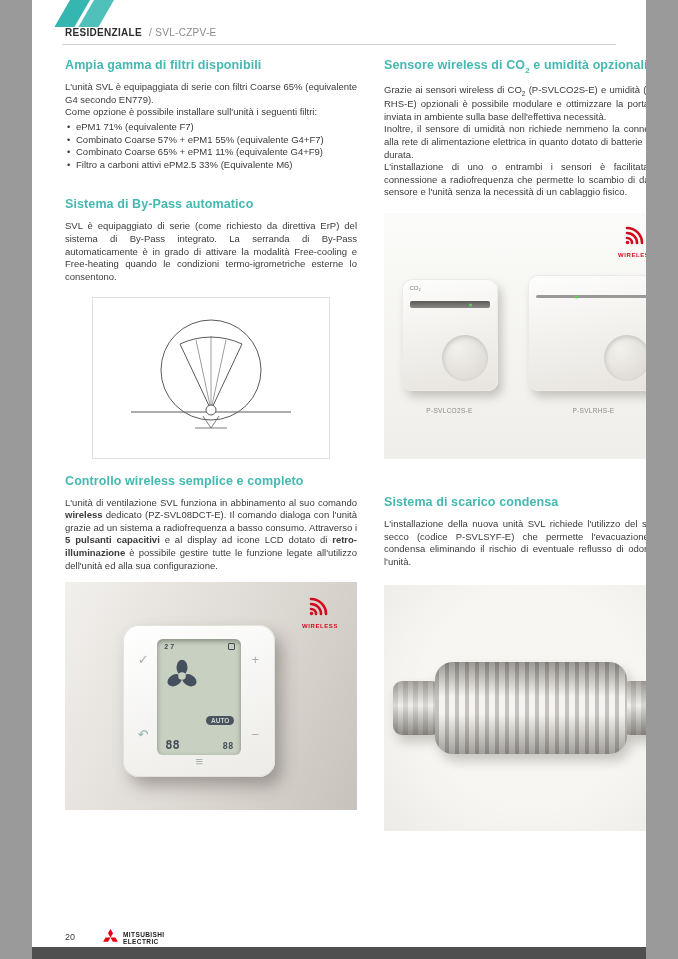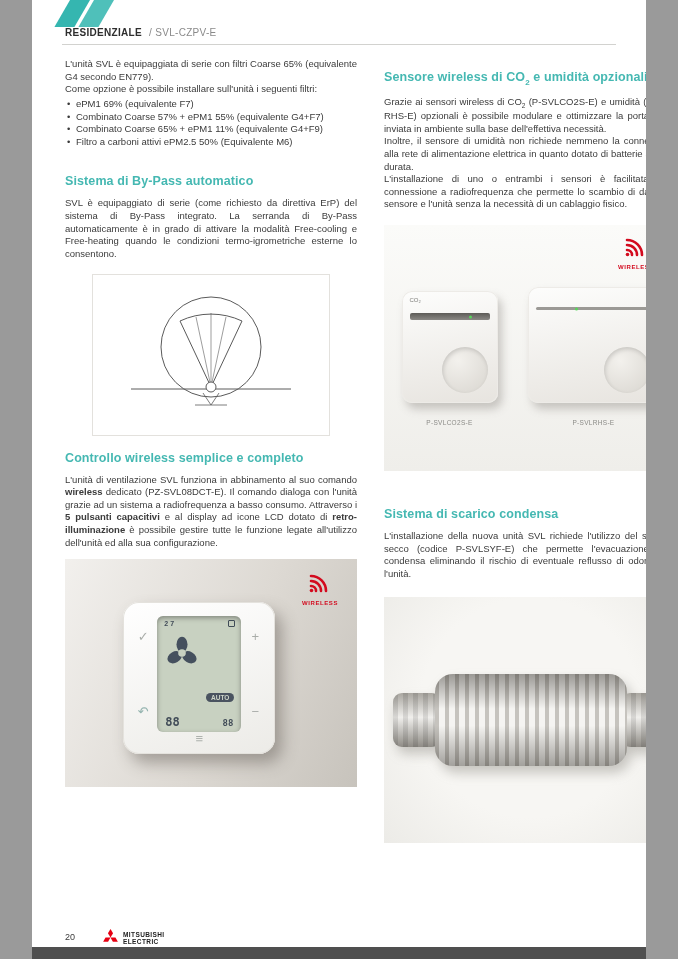--- a/index.html
+++ b/index.html
@@ -128,21 +128,21 @@
       repeating-linear-gradient(90deg, rgba(0,0,0,.10) 0 5px, rgba(255,255,255,0) 5px 10px),
       linear-gradient(180deg,#a9a6a0,#f0efec 45%,#8f8c86);
   }
   .hose-bellows {
     width:192px; height:92px; border-radius:18px; margin:0 -6px; z-index:1;
     background:
       linear-gradient(180deg, rgba(82,79,74,.55), rgba(255,255,255,.18) 38%, rgba(255,255,255,.18) 56%, rgba(82,79,74,.5)),
       repeating-linear-gradient(90deg,#b9b6b0 0 4px,#f3f2ef 4px 10px);
   }
 
-  .section-sensors { margin-bottom:20px;margin-top:12px; }
+  .section-sensors { margin-bottom:20px; }
   .section-condensa { margin-top:36px; }
   .section-wireless { margin-top:15px; }
 
   
   .footer-bar { position:absolute; left:0; right:0; bottom:0; height:12px; background:#4f4f4f; }
   .page-num { position:absolute; left:33px; bottom:17px; font-size:9px; color:#3a3a3a; }
   .brand { position:absolute; left:70px; bottom:13px; display:flex; align-items:center; gap:4px; }
   .brand-text { font-size:6.5px; font-weight:bold; color:#1d1d1d; line-height:7px; letter-spacing:.4px; }
 </style>
 </head>
@@ -157,27 +157,28 @@
 
   <div class="header">
     <span class="sec">RESIDENZIALE</span>
     <span class="mod">/ SVL-CZPV-E</span>
   </div>
   <div class="rule"></div>
 
   <div class="col-left">
 
     <div class="section-filters">
+      <div class="h">Ampia gamma di filtri disponibili</div>
       <p class="txt">L'unità SVL è equipaggiata di serie con filtri Coarse 65% (equivalente G4 secondo EN779).</p>
       <p class="txt">Come opzione è possibile installare sull'unità i seguenti filtri:</p>
       <ul class="blist">
-        <li>ePM1 69% (equivalente F7)</li>
+        <li>ePM1 71% (equivalente F7)</li>
         <li>Combinato Coarse 57% + ePM1 55% (equivalente G4+F7)</li>
         <li>Combinato Coarse 65% + ePM1 11% (equivalente G4+F9)</li>
-        <li>Filtro a carboni attivi ePM2.5 50% (Equivalente M6)</li>
+        <li>Filtro a carboni attivi ePM2.5 33% (Equivalente M6)</li>
       </ul>
     </div>
 
     <div class="section-bypass">
       <div class="h">Sistema di By-Pass automatico</div>
       <p class="txt">SVL è equipaggiato di serie (come richiesto da direttiva ErP) del sistema di By-Pass integrato. La serranda di By-Pass automaticamente è in grado di attivare la modalità Free-cooling e Free-heating quando le condizioni termo-igrometriche esterne lo consentono.</p>
       <div class="bypass-fig">
         <svg width="220" height="148" viewBox="0 0 220 148">
           <g stroke="#5a5a5a" fill="none" stroke-width="1">
             <circle cx="110" cy="66" r="50"></circle>

